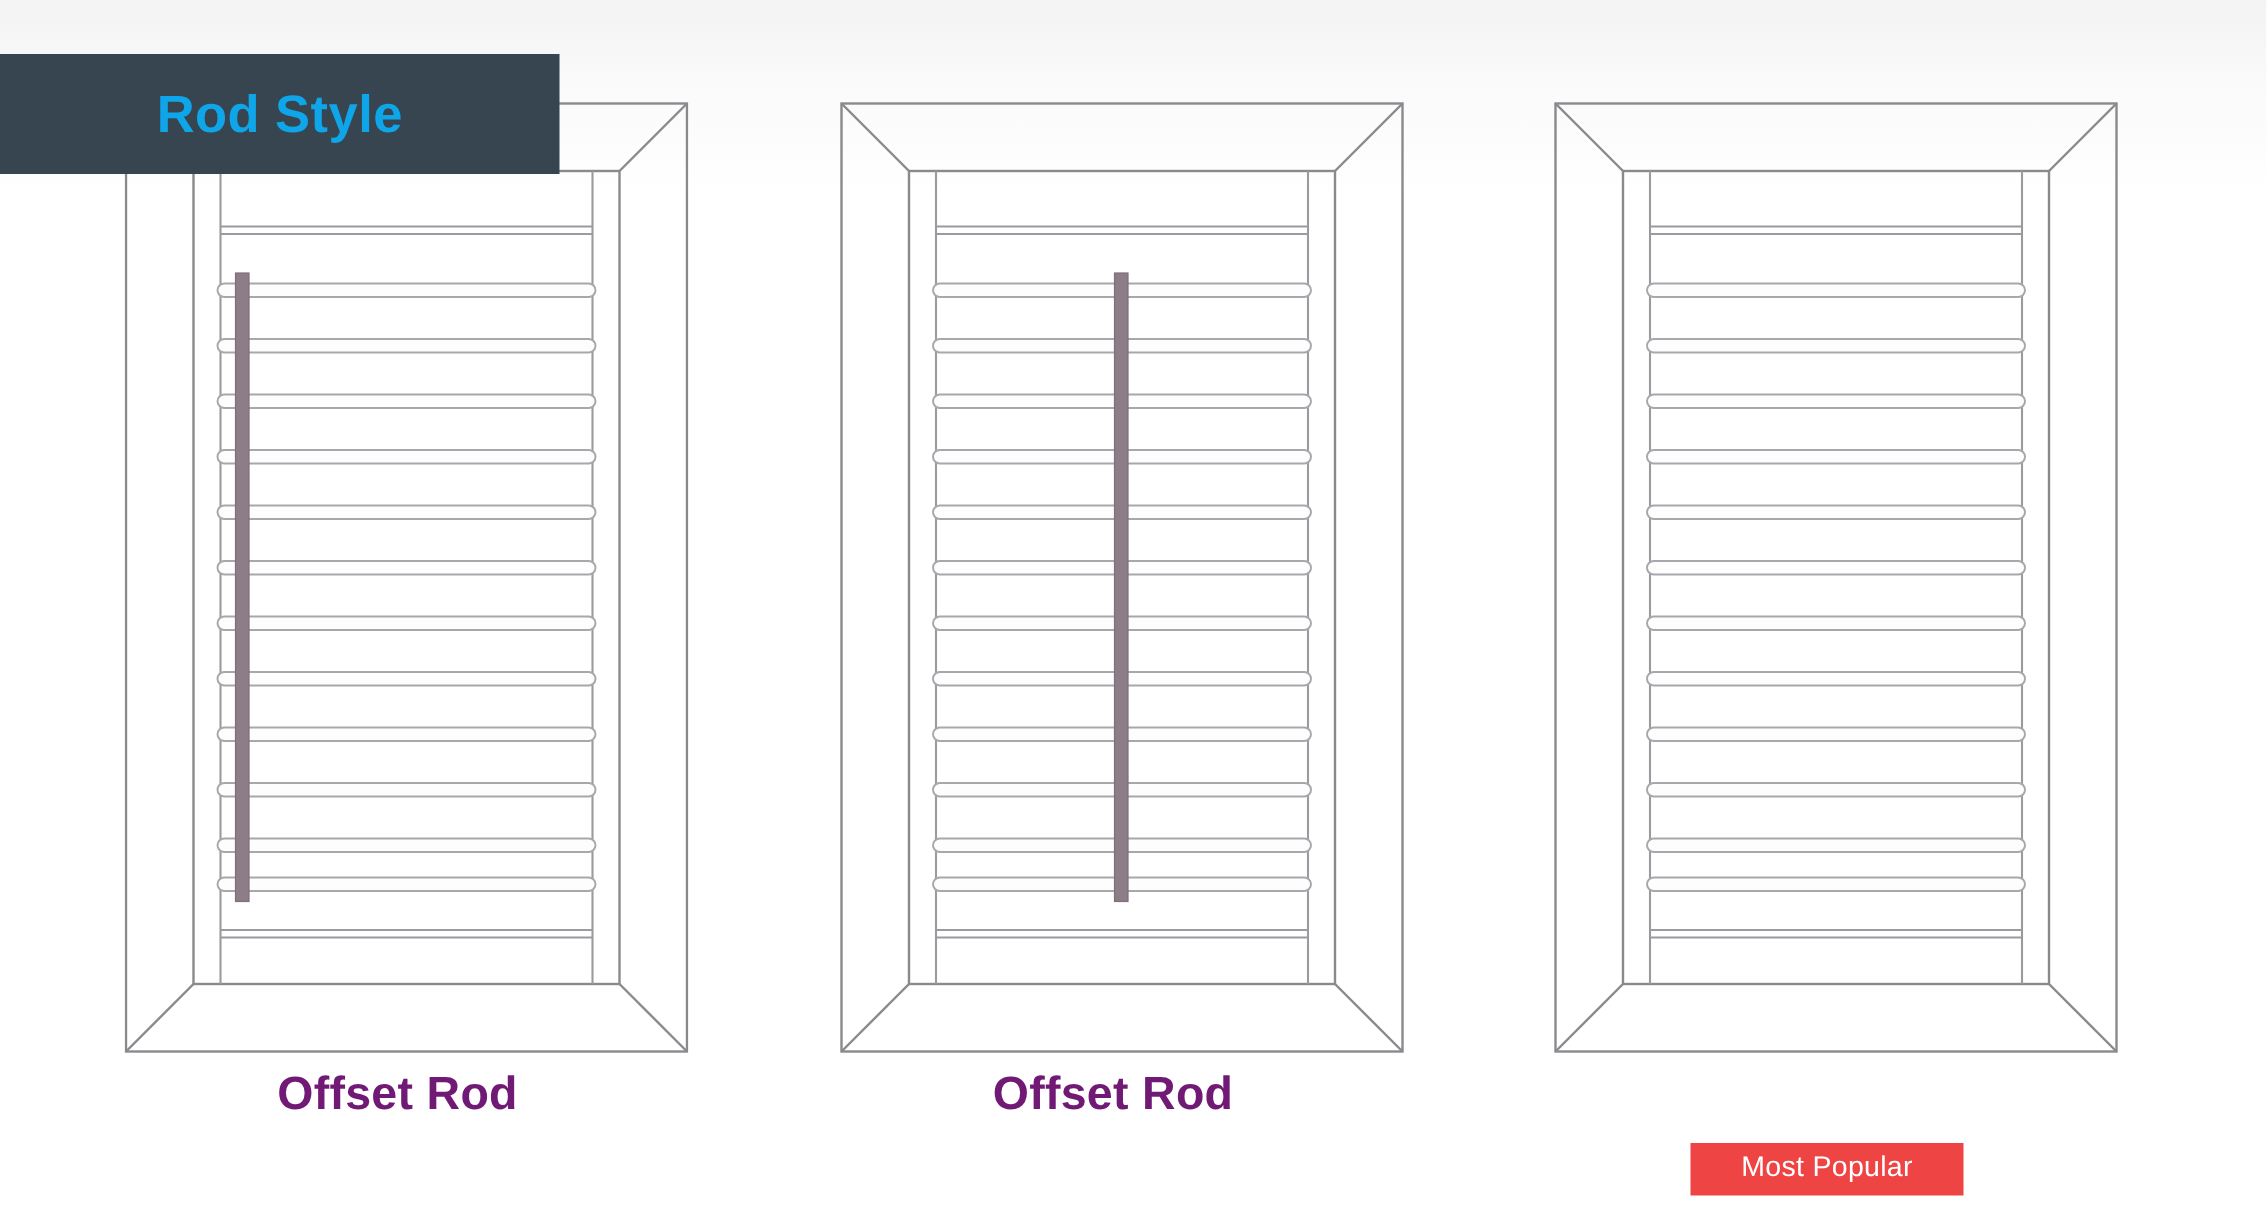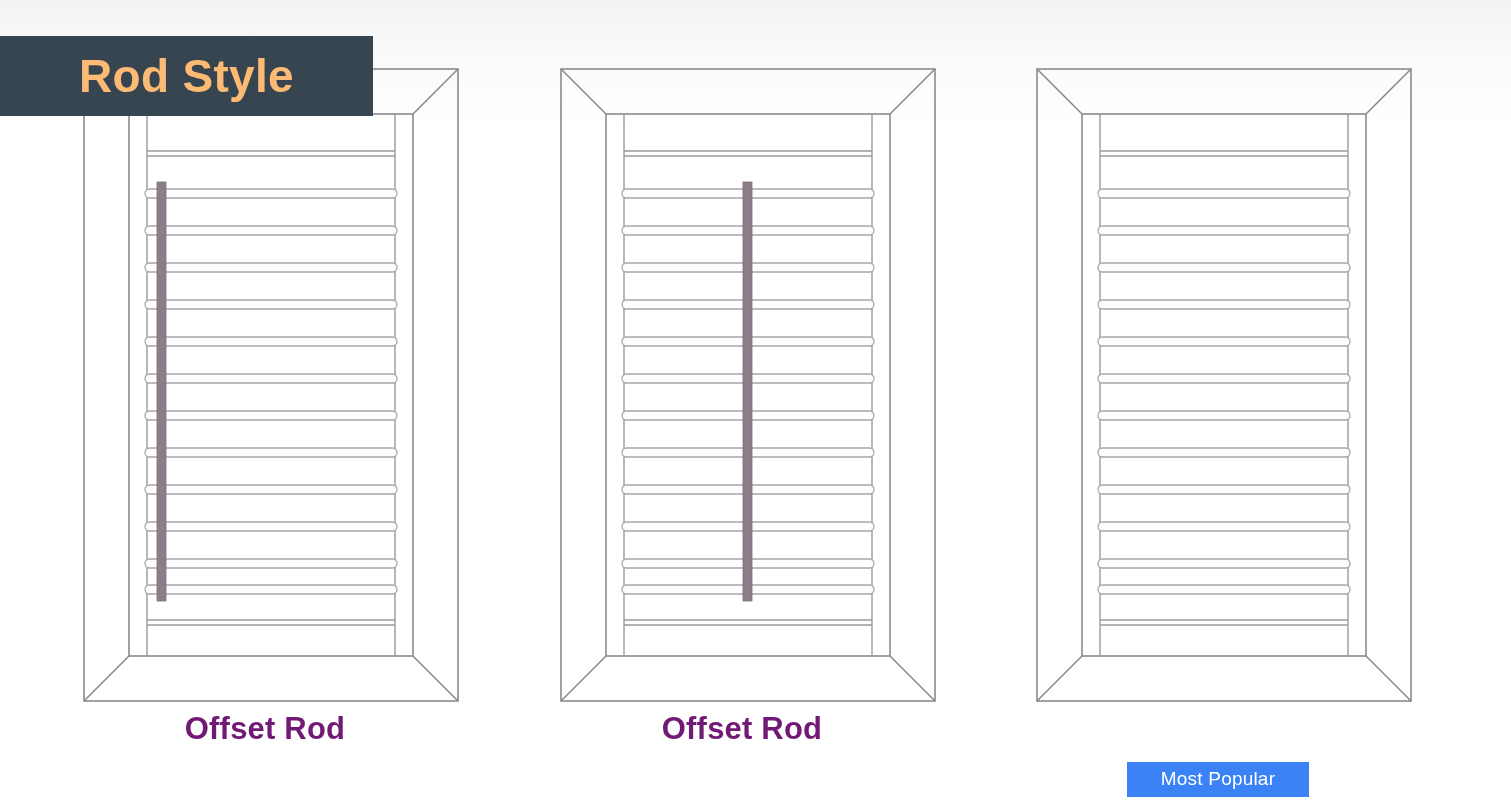--- a/index.html
+++ b/index.html
@@ -32,22 +32,22 @@
     top: 36px;
     width: 373px;
     height: 80px;
     background: #36454f;
     display: flex;
     align-items: center;
     justify-content: center;
     z-index: 40;
   }
   #section-ribbon .ribbon-text {
-    color: #fdba74;
-    font-size: 46px;
+    color: #0ea5e9;
+    font-size: 35px;
     font-weight: bold;
     letter-spacing: 0.3px;
     line-height: 1;
   }
 
   
   .shutter-card {
     position: absolute;
     top: 0;
     width: 470px;
@@ -81,21 +81,21 @@
   }
   .badge-wrap {
     position: absolute;
     top: 762px;
     left: 0;
     width: 470px;
     text-align: center;
   }
   .popular-badge {
     display: inline-block;
-    background: #3b82f6;
+    background: #ef4444;
     color: #ffffff;
     font-size: 19px;
     font-weight: normal;
     padding: 6px 34px 7px 34px;
     line-height: 1.15;
     letter-spacing: 0.2px;
   }
 </style>
 </head>
 <body>

